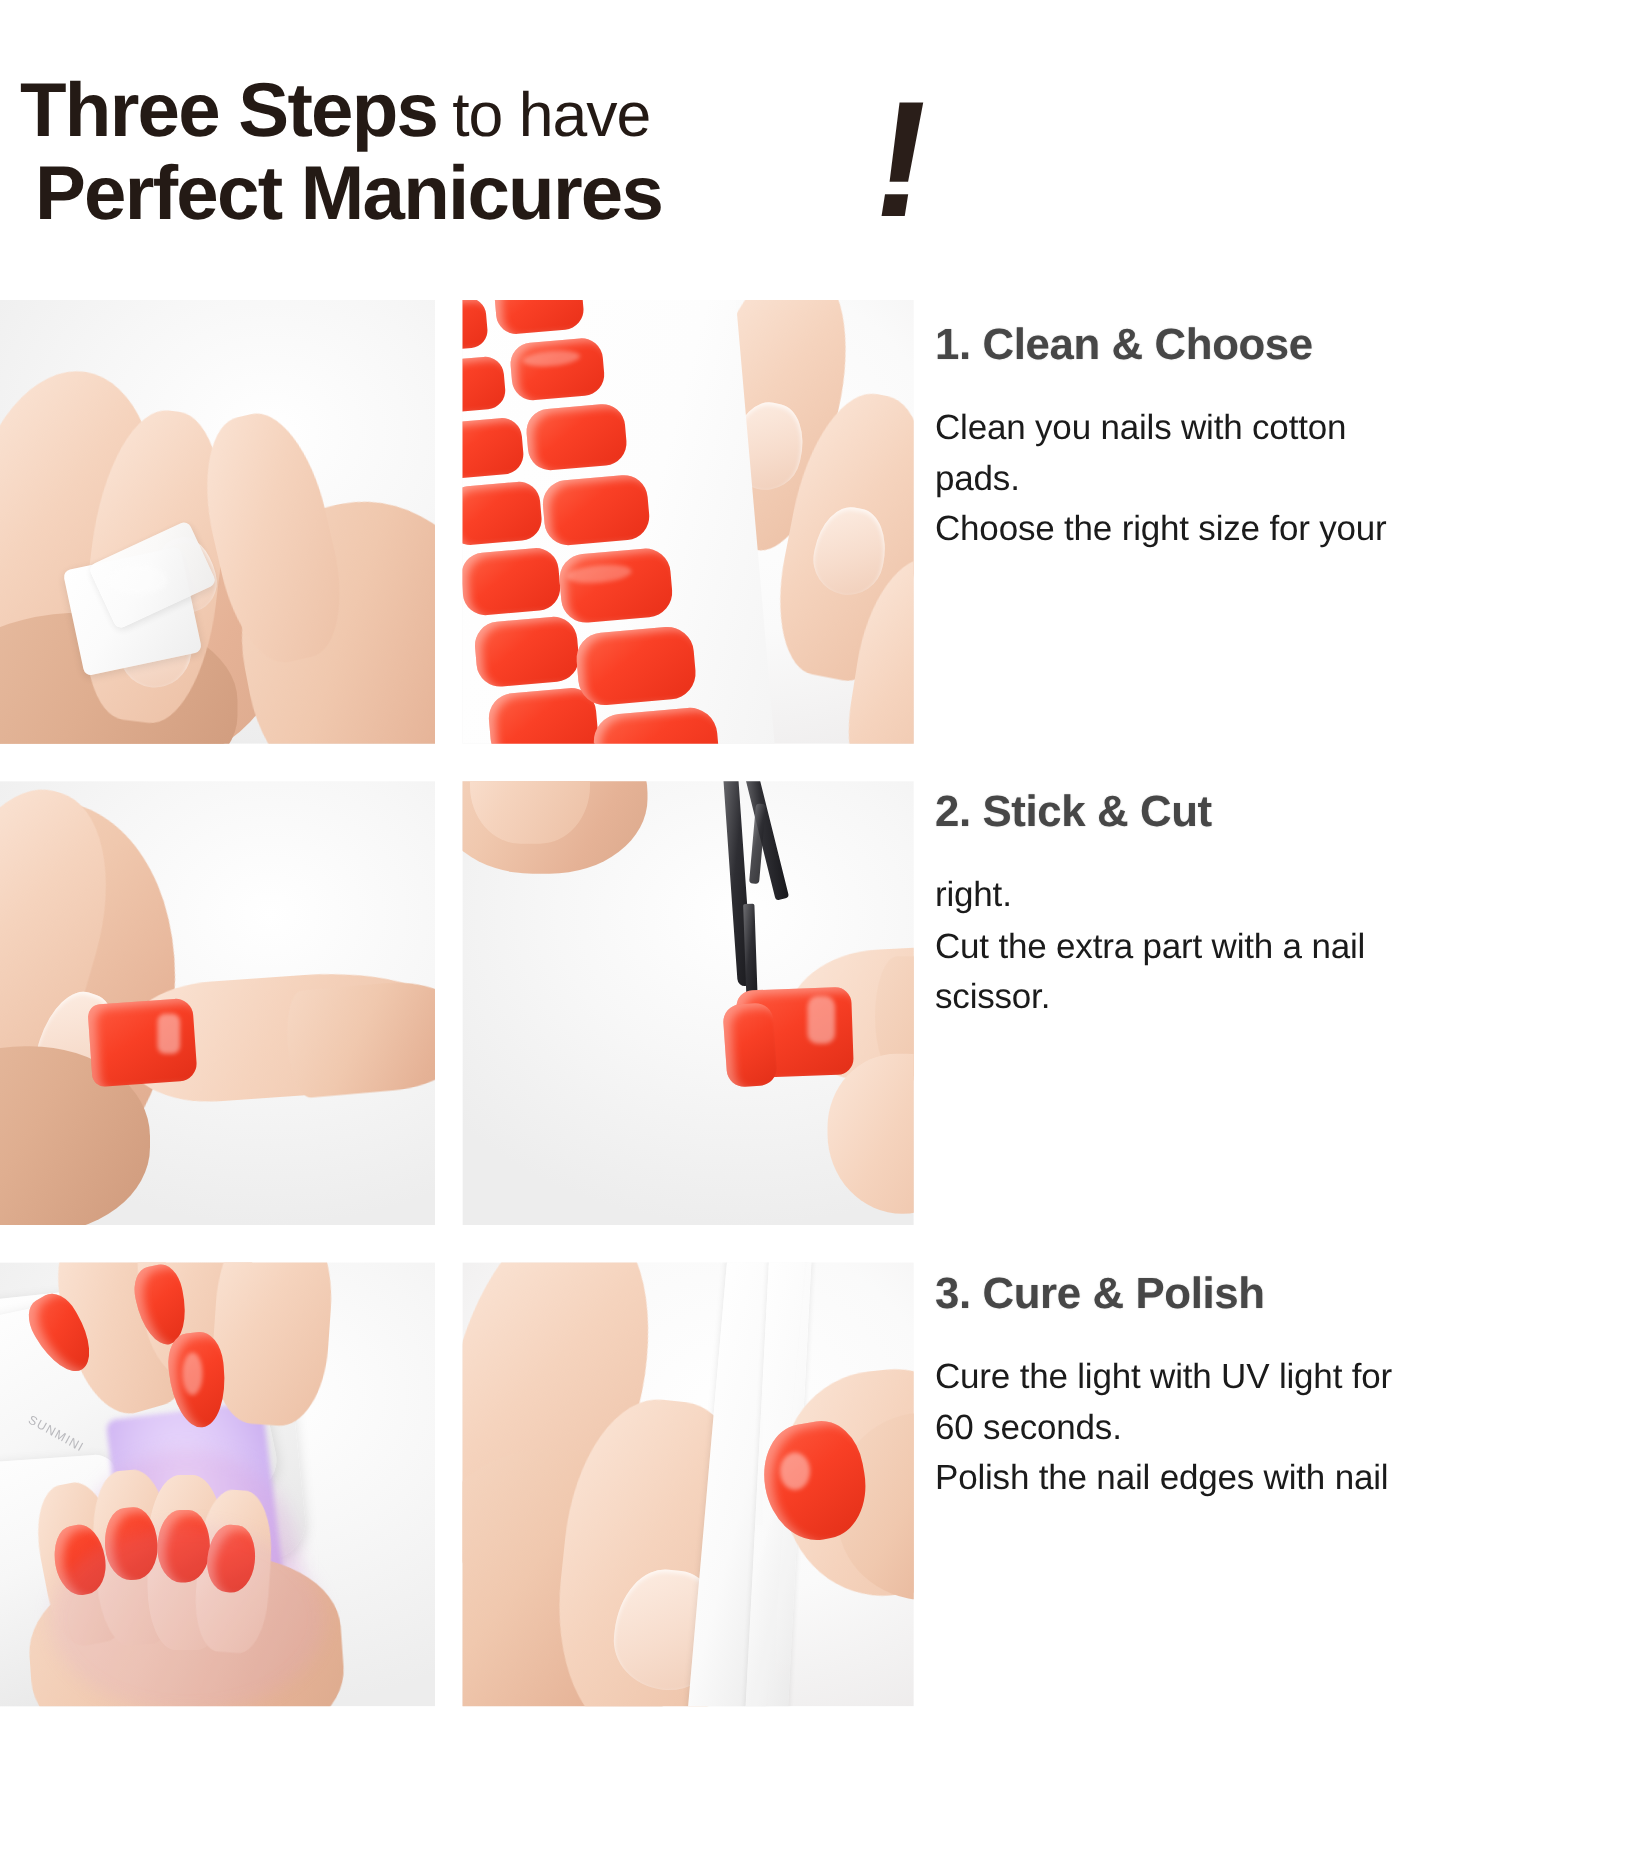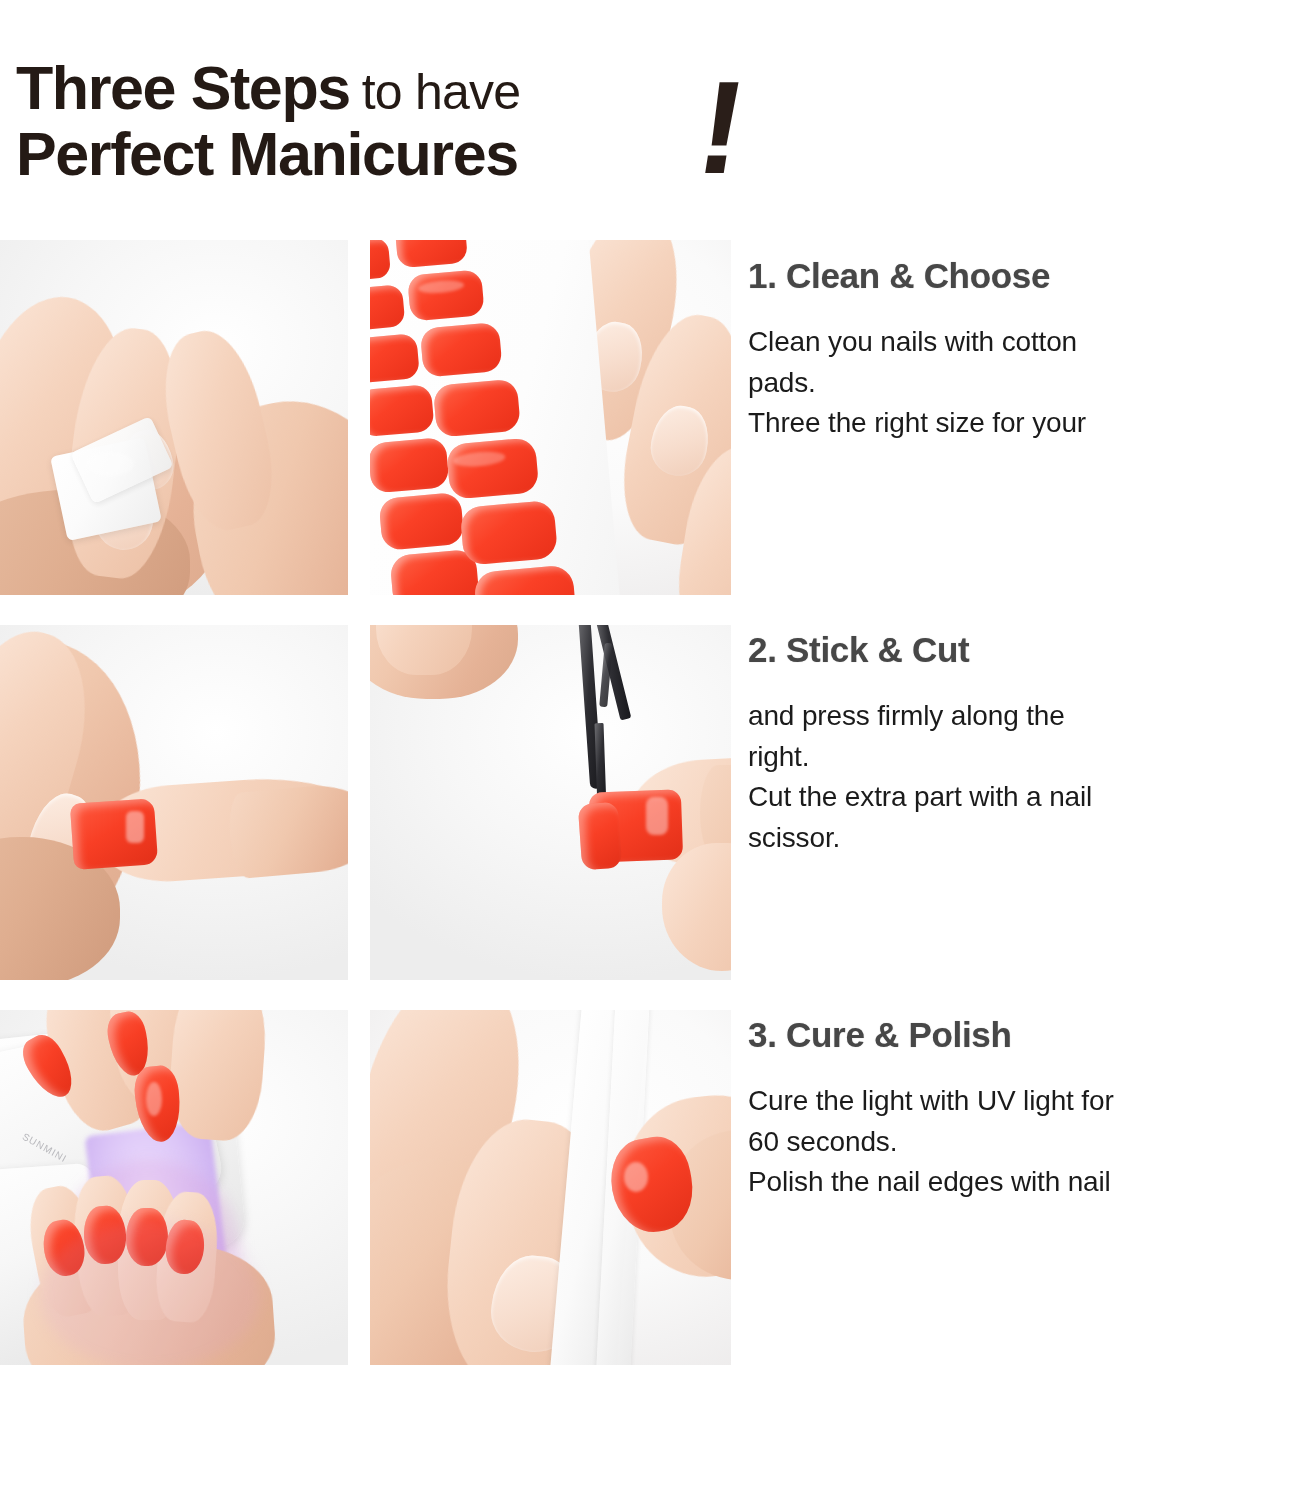--- a/index.html
+++ b/index.html
@@ -8,21 +8,21 @@
     background: #ffffff;
     font-family: "Liberation Sans", sans-serif;
     overflow: hidden;
   }
   #page { position: relative; width: 1300px; height: 1500px; background: #fff; }
 
   
   .title-block { position: absolute; left: 16px; top: 58px; width: 790px; height: 150px; }
   .title-line { white-space: nowrap; color: #241a15; line-height: 1.0; }
   .t-line1 { position: absolute; left: 0; top: 0; }
-  .t-line2 { position: absolute; left: 0; top: 66px; }
+  .t-line2 { position: absolute; left: 12px; top: 66px; }
   .t-strong {
     font-size: 61px; font-weight: bold; letter-spacing: -1.4px;
     font-family: "Liberation Sans", sans-serif; color: #241a15;
   }
   .t-light {
     font-size: 50px; font-weight: normal; letter-spacing: -0.8px;
     color: #241a15; padding-left: 12px;
   }
   .bang {
     position: absolute; left: 700px; top: 62px;
@@ -316,28 +316,27 @@
     </div>
   </div>
 
   <div class="steps">
 
     <div class="step s1">
       <div class="step-head">1. Clean &amp; Choose</div>
       <div class="step-body">
         <span class="ln">Clean you nails with cotton</span>
         <span class="ln">pads.</span>
-        <span class="ln">Three the right size for your</span>
+        <span class="ln">Choose the right size for your</span>
       </div>
     </div>
 
     <div class="step s2">
       <div class="step-head">2. Stick &amp; Cut</div>
       <div class="step-body">
-        <span class="ln">and press firmly along the</span>
         <span class="ln">right.</span>
         <span class="ln">Cut the extra part with a nail</span>
         <span class="ln">scissor.</span>
       </div>
     </div>
 
     <div class="step s3">
       <div class="step-head">3. Cure &amp; Polish</div>
       <div class="step-body">
         <span class="ln">Cure the light with UV light for</span>

